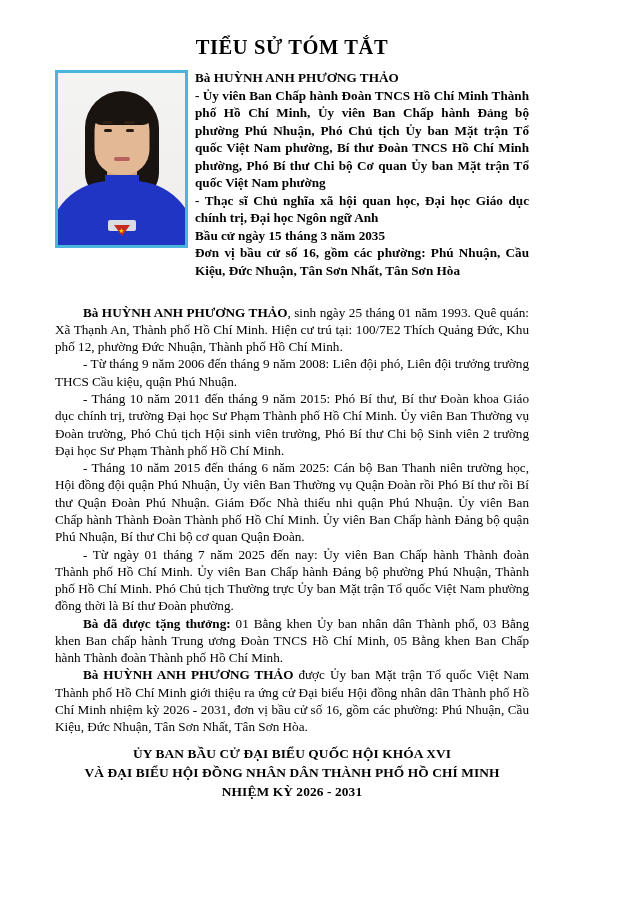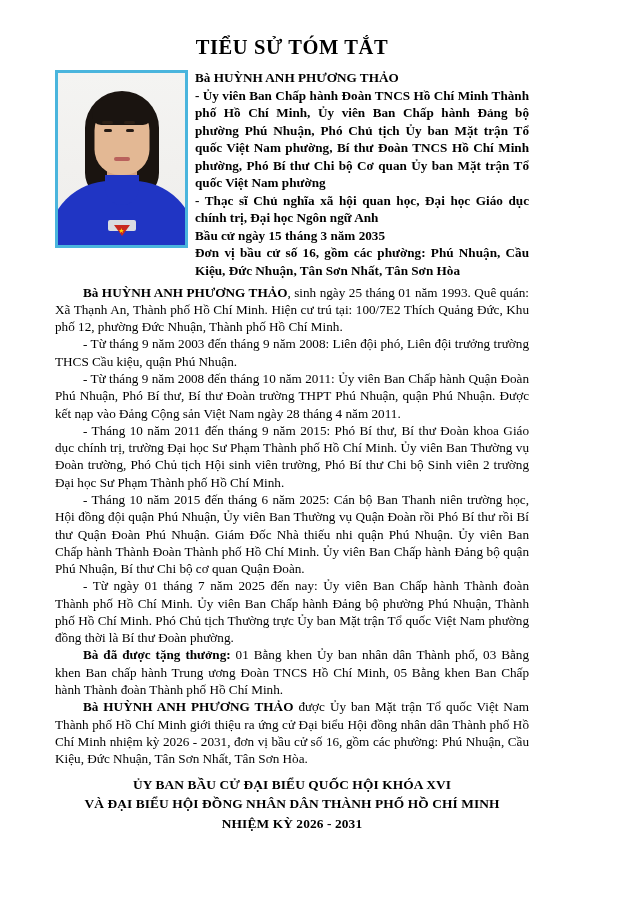--- a/index.html
+++ b/index.html
@@ -205,21 +205,21 @@
     text-align: justify;
     text-align-last: left;
   }
 
   
   .body-text {
     font-size: 13.2px;
     line-height: 1.31;
     text-align: justify;
     text-align-last: left;
-    margin-top: 4px;
+    margin-top: 24px;
   }
   .body-text p {
     margin: 0;
     text-indent: 28px;
   }
   .b { font-weight: bold; }
 
   
   .footer {
     margin-top: 8px;
@@ -268,22 +268,21 @@
       <p class="just">Đơn vị bầu cử số 16, gồm các phường: Phú Nhuận, Cầu Kiệu, Đức Nhuận, Tân Sơn Nhất, Tân Sơn Hòa</p>
     </div>
 
   </div>
 
   <div class="body-text">
 
     <p><span class="b">Bà HUỲNH ANH PHƯƠNG THẢO</span><span>, sinh ngày 25 tháng 01 năm 1993. Quê quán: Xã Thạnh An, Thành phố Hồ Chí Minh. Hiện cư trú tại: 100/7E2 Thích Quảng Đức, Khu phố 12, phường Đức Nhuận, Thành phố Hồ Chí Minh.</span></p>
 
 
-    <p>- Từ tháng 9 năm 2003 đến tháng 9 năm 2008: Liên đội phó, Liên đội trưởng trường THCS Cầu kiệu, quận Phú Nhuận.</p>
-    <p>- Từ tháng 9 năm 2008 đến tháng 10 năm 2011: Ủy viên Ban Chấp hành Quận Đoàn Phú Nhuận, Phó Bí thư, Bí thư Đoàn trường THPT Phú Nhuận, quận Phú Nhuận. Được kết nạp vào Đảng Cộng sản Việt Nam ngày 28 tháng 4 năm 2011.</p>
+    <p>- Từ tháng 9 năm 2006 đến tháng 9 năm 2008: Liên đội phó, Liên đội trưởng trường THCS Cầu kiệu, quận Phú Nhuận.</p>
     <p>- Tháng 10 năm 2011 đến tháng 9 năm 2015: Phó Bí thư, Bí thư Đoàn khoa Giáo dục chính trị, trường Đại học Sư Phạm Thành phố Hồ Chí Minh. Ủy viên Ban Thường vụ Đoàn trường, Phó Chủ tịch Hội sinh viên trường, Phó Bí thư Chi bộ Sinh viên 2 trường Đại học Sư Phạm Thành phố Hồ Chí Minh.</p>
     <p>- Tháng 10 năm 2015 đến tháng 6 năm 2025: Cán bộ Ban Thanh niên trường học, Hội đồng đội quận Phú Nhuận, Ủy viên Ban Thường vụ Quận Đoàn rồi Phó Bí thư rồi Bí thư Quận Đoàn Phú Nhuận. Giám Đốc Nhà thiếu nhi quận Phú Nhuận. Ủy viên Ban Chấp hành Thành Đoàn Thành phố Hồ Chí Minh. Ủy viên Ban Chấp hành Đảng bộ quận Phú Nhuận, Bí thư Chi bộ cơ quan Quận Đoàn.</p>
     <p>- Từ ngày 01 tháng 7 năm 2025 đến nay: Ủy viên Ban Chấp hành Thành đoàn Thành phố Hồ Chí Minh. Ủy viên Ban Chấp hành Đảng bộ phường Phú Nhuận, Thành phố Hồ Chí Minh. Phó Chủ tịch Thường trực Ủy ban Mặt trận Tổ quốc Việt Nam phường đồng thời là Bí thư Đoàn phường.</p>
 
     <p><span class="b">Bà đã được tặng thưởng:</span><span> 01 Bằng khen Ủy ban nhân dân Thành phố, 03 Bằng khen Ban chấp hành Trung ương Đoàn TNCS Hồ Chí Minh, 05 Bằng khen Ban Chấp hành Thành đoàn Thành phố Hồ Chí Minh.</span></p>
 
     <p><span class="b">Bà HUỲNH ANH PHƯƠNG THẢO</span><span> được Ủy ban Mặt trận Tổ quốc Việt Nam Thành phố Hồ Chí Minh giới thiệu ra ứng cử Đại biểu Hội đồng nhân dân Thành phố Hồ Chí Minh nhiệm kỳ 2026 - 2031, đơn vị bầu cử số 16, gồm các phường: Phú Nhuận, Cầu Kiệu, Đức Nhuận, Tân Sơn Nhất, Tân Sơn Hòa.</span></p>
 
   </div>
 

